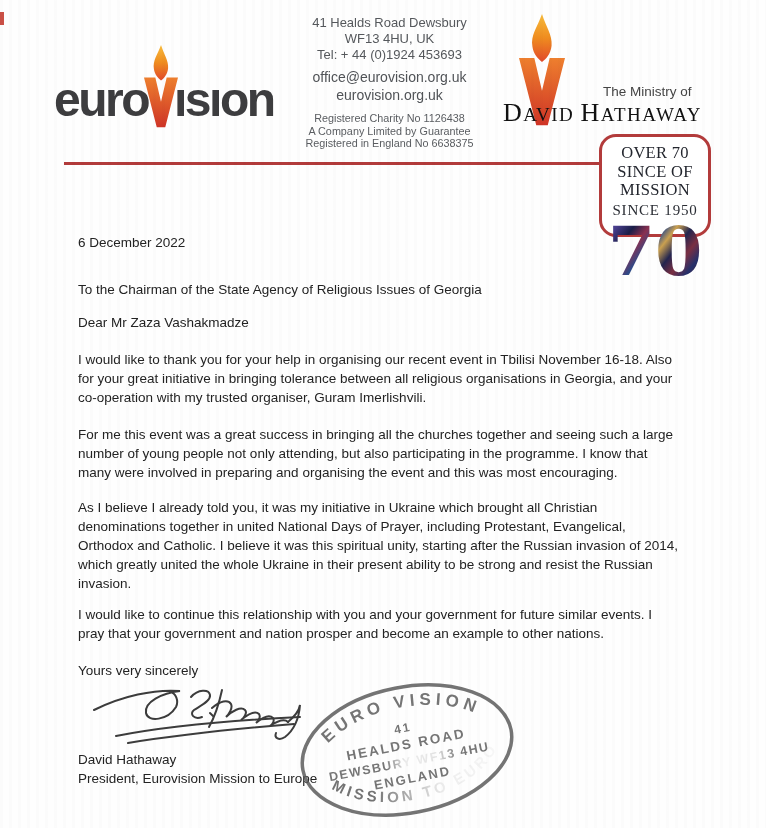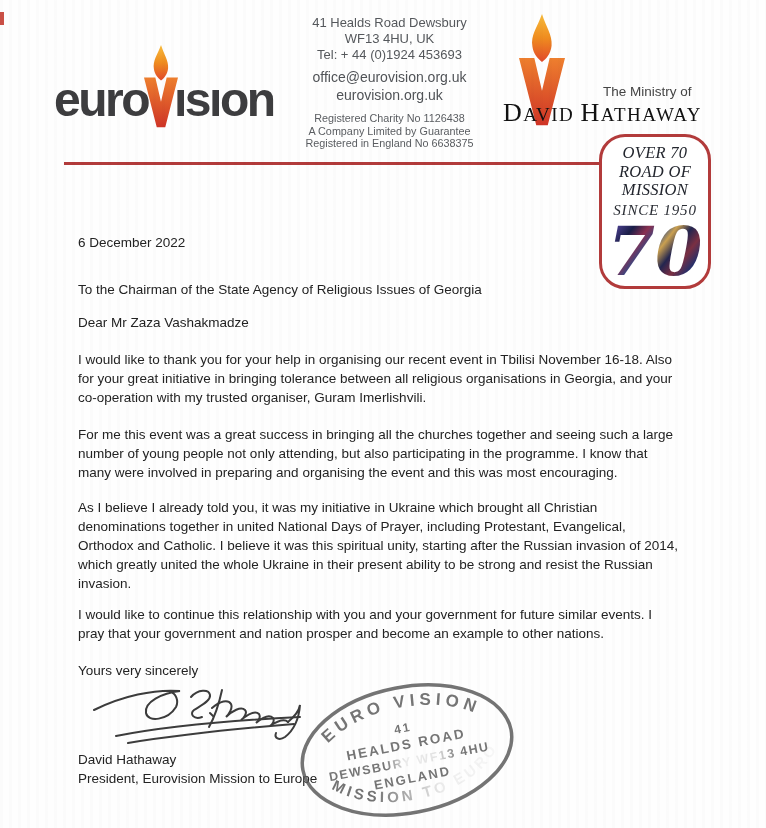--- a/index.html
+++ b/index.html
@@ -15,23 +15,23 @@
   .hdr-center{position:absolute;left:282px;top:15px;width:215px;text-align:center;color:#55585c;}
   .hdr-center .addr{font-size:13px;line-height:16px;}
   .hdr-center .mail{font-size:14px;line-height:18px;margin-top:5px;color:#505357;}
   .hdr-center .reg{font-size:10.8px;line-height:12.5px;margin-top:8px;color:#5a5d61;}
   .dh-logo{position:absolute;left:495px;top:12px;width:260px;height:128px;}
   .dh-logo .bigv{position:absolute;left:24px;top:2px;}
   .dh-tagline{position:absolute;left:108px;top:72px;font-size:13.5px;color:#454545;}
   .dh-name{position:absolute;left:8px;top:86px;font-family:"Liberation Serif",serif;
         color:#111;letter-spacing:1.5px;white-space:nowrap;font-size:19px;}
   .dh-name .ini{font-size:26px;}
-  .badge{position:absolute;left:599px;top:134px;width:112px;height:155px;box-sizing:border-box;
-        background:#fff;border:3px solid #b23b3b;border-radius:26px;text-align:center;
-        padding-top:7px;z-index:3;font-style:italic;}
+  .badge{position:absolute;left:599px;top:134px;width:112px;height:103px;box-sizing:border-box;
+        background:#fff;border:3px solid #b23b3b;border-radius:17px;text-align:center;
+        padding-top:7px;z-index:3;}
   .badge .big-lines{font-family:"Liberation Serif",serif;font-size:16.5px;line-height:18.5px;
         color:#23262e;letter-spacing:.3px;}
   .badge .since{font-family:"Liberation Serif",serif;font-size:15px;letter-spacing:.8px;
         color:#2a2d34;margin-top:2px;}
   .badge .seventy{font-family:"DejaVu Serif",serif;font-weight:bold;font-size:68px;line-height:62px;
         margin-top:1px;
         background:linear-gradient(128deg,#2b2e6e 0%,#4b3f8f 12%,#1b1e48 24%,#8a3050 34%,
                    #2c4a8a 44%,#caa050 52%,#23254f 62%,#7a2f42 72%,#24306b 82%,#531f33 92%,#1c2250 100%);
         -webkit-background-clip:text;background-clip:text;color:transparent;}
   .red-rule{position:absolute;left:64px;top:162px;width:535px;height:3px;background:#b23b3b;}
@@ -101,21 +101,21 @@
     </svg>
     <div class="dh-tagline">The Ministry of</div>
     <div class="dh-name"><span class="ini">D</span><span>AVID </span><span class="ini">H</span><span>ATHAWAY</span></div>
   </div>
 
   <div class="red-rule"></div>
 
   <div class="badge">
     <div class="big-lines">
       <div>OVER 70</div>
-      <div>ROAD OF</div>
+      <div>SINCE OF</div>
       <div>MISSION</div>
     </div>
     <div class="since">SINCE 1950</div>
     <div class="seventy">70</div>
   </div>
 
   <div class="letter">
     <p style="margin-bottom:28px;">6 December 2022</p>
     <p style="margin-bottom:14px;">To the Chairman of the State Agency of Religious Issues of Georgia</p>
     <p style="margin-bottom:18px;">Dear Mr Zaza Vashakmadze</p>

